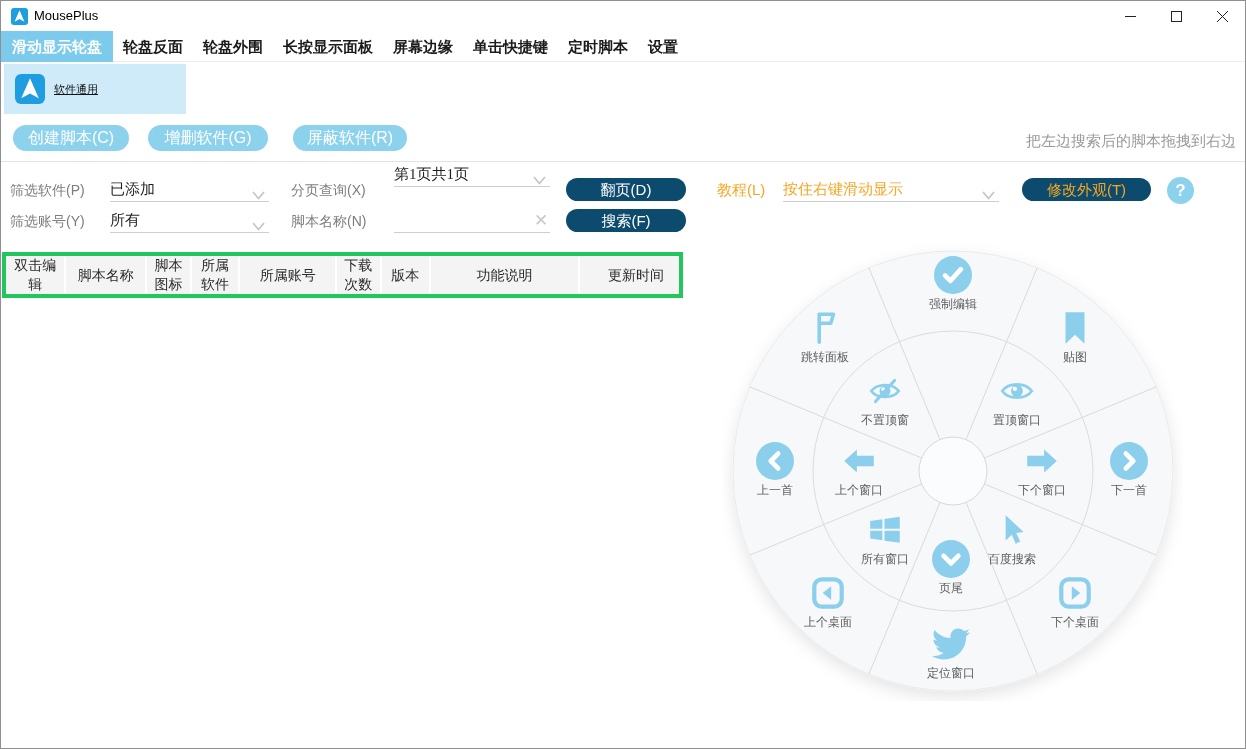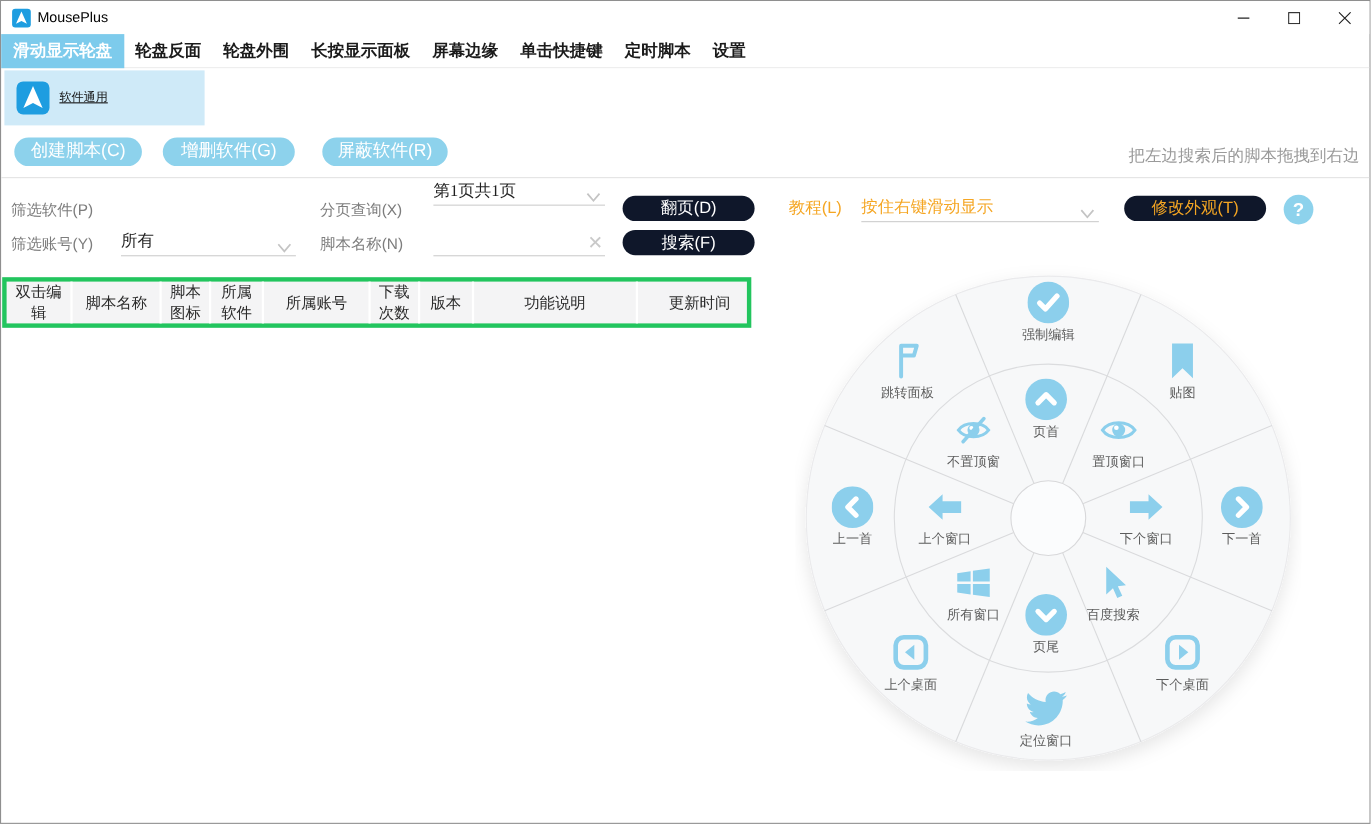--- a/index.html
+++ b/index.html
@@ -28,21 +28,21 @@
           font-size:16px; text-align:center; line-height:26px; }
   .hint { position:absolute; right:9px; top:131px; font-size:15px; color:#9a9a9a; }
   .divider { position:absolute; left:0; top:160px; width:100%; height:1px; background:#e3e3e3; }
   
   .flabel { position:absolute; height:24px; line-height:24px; font-size:14px; color:#7d7d7d; }
   .dd { position:absolute; height:24px; border-bottom:1px solid #cecece; font-size:15px; color:#1f1f1f; line-height:22px; }
   .dd .chev { position:absolute; right:4px; top:6px; }
   .dd-input { position:absolute; height:24px; border:none; border-bottom:1px solid #cecece; outline:none;
               font-size:15px; color:#1f1f1f; background:transparent; padding:0 22px 0 2px; }
   .clear-x { position:absolute; font-size:17px; color:#c9c9c9; line-height:24px; }
-  .btn-sm { position:absolute; width:120px; height:23px; border-radius:12px; background:#0f172a; color:#fff;
+  .btn-sm { position:absolute; width:120px; height:23px; border-radius:12px; background:#0c4a6e; color:#fff;
             font-size:15px; line-height:23px; text-align:center; }
   .orange { color:#f5a623 !important; }
   .help-circle { position:absolute; left:1166px; top:176px; width:27px; height:27px; border-radius:50%;
                  background:#8dd2ec; color:#fff; font-size:17px; font-weight:bold; text-align:center; line-height:27px; }
   
   .thead { position:absolute; left:1px; top:251px; width:681px; height:46px; display:flex;
            background:#f4f4f5; border:4px solid #22c55e; }
   .th { height:100%; display:flex; align-items:center; justify-content:center; text-align:center;
         font-size:14px; line-height:19px; color:#2b2b2b; border-right:2px solid #fff;
         word-break:break-all; padding:0 6px; }
@@ -106,20 +106,28 @@
 
   <div class="pill" style="left:12px; top:124px; width:116px;">创建脚本(C)</div>
   <div class="pill" style="left:147px; top:124px; width:120px;">增删软件(G)</div>
   <div class="pill" style="left:292px; top:124px; width:114px;">屏蔽软件(R)</div>
 
   <div class="hint">把左边搜索后的脚本拖拽到右边</div>
 
   <div class="divider"></div>
 
   <div class="flabel" style="left:9px; top:177px;">筛选软件(P)</div>
+  <div class="dd" style="left:109px; top:177px; width:159px;">
+    <span>已添加</span>
+    <span class="chev">
+      <svg width="13" height="9" viewBox="0 0 13 9">
+          <path d="M1 1 L6.5 7.5 L12 1" fill="none" stroke="#c4c4c4" stroke-width="1.6"></path>
+        </svg>
+    </span>
+  </div>
   <div class="flabel" style="left:290px; top:177px; color:#7d7d7d;">分页查询(X)</div>
   <div class="dd" style="left:393px; top:162px; width:156px;font-family:Liberation Serif, serif;">
     <span>第1页共1页</span>
     <span class="chev">
       <svg width="13" height="9" viewBox="0 0 13 9">
           <path d="M1 1 L6.5 7.5 L12 1" fill="none" stroke="#c4c4c4" stroke-width="1.6"></path>
         </svg>
     </span>
   </div>
   <div class="btn-sm" style="left:565px; top:177px;">翻页(D)</div>
@@ -251,29 +259,20 @@
 
   <div class="seg" style="left:764px; top:308px;">
     <div class="seg-icon">
       <svg width="38" height="38" viewBox="0 0 36 36">
           <path d="M12.5 31.5 V5 H26 L23.5 13.5 H13" fill="none" stroke="#8ccfec" stroke-width="3.4" stroke-linecap="round" stroke-linejoin="round"></path>
         </svg>
     </div>
     <div class="seg-label">跳转面板</div>
   </div>
 
-  <div class="seg" style="left:890px; top:343px;">
-    <div class="seg-icon">
-      <svg width="38" height="38" viewBox="0 0 36 36">
-          <circle cx="18" cy="18" r="18" fill="#8ccfec"></circle>
-          <path d="M11 21 L18 14 L25 21" stroke="#fff" stroke-width="4.5" fill="none" stroke-linecap="round" stroke-linejoin="round"></path>
-        </svg>
-    </div>
-    <div class="seg-label">页首</div>
-  </div>
 
   <div class="seg" style="left:956px; top:371px;">
     <div class="seg-icon">
       <svg width="38" height="38" viewBox="0 0 36 36">
           <path d="M4 18 C10 9.5, 26 9.5, 32 18 C26 26.5, 10 26.5, 4 18 Z" fill="none" stroke="#8ccfec" stroke-width="2.6"></path>
           <circle cx="18" cy="18" r="5.6" fill="#8ccfec"></circle>
           <circle cx="16" cy="16" r="2" fill="#fff"></circle>
         </svg>
     </div>
     <div class="seg-label">置顶窗口</div>

